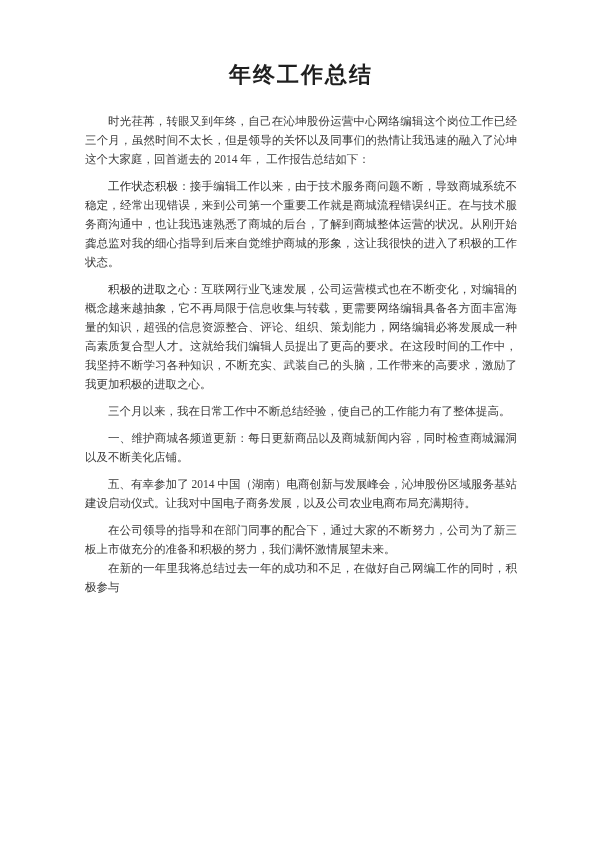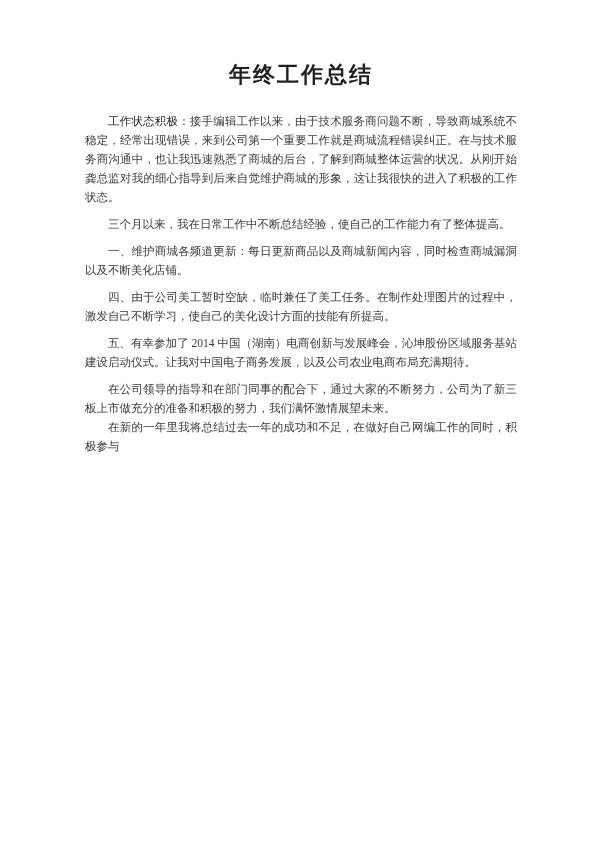--- a/index.html
+++ b/index.html
@@ -47,32 +47,33 @@
   }
 </style>
 </head>
 <body>
 
 <div class="page">
   <div class="content">
 
     <h1 class="doc-title">年终工作总结</h1>
 
+    <p class="para"><b></b><span>时光荏苒，转眼又到年终，自己在沁坤股份运营中心网络编辑这个岗位工作已经三个月，虽然时间不太长，但是领导的关怀以及同事们的热情让我迅速的融入了沁坤这个大家庭，回首逝去的 2014 年， 工作报告总结如下：</span></p>
 
     <p class="para"><b>工作状态积极：</b><span>接手编辑工作以来，由于技术服务商问题不断，导致商城系统不稳定，经常出现错误，来到公司第一个重要工作就是商城流程错误纠正。在与技术服务商沟通中，也让我迅速熟悉了商城的后台，了解到商城整体运营的状况。从刚开始龚总监对我的细心指导到后来自觉维护商城的形象，这让我很快的进入了积极的工作状态。</span></p>
 
 
+    <p class="para"><b>积极的进取之心：</b><span>互联网行业飞速发展，公司运营模式也在不断变化，对编辑的概念越来越抽象，它不再局限于信息收集与转载，更需要网络编辑具备各方面丰富海量的知识，超强的信息资源整合、评论、组织、策划能力，网络编辑必将发展成一种高素质复合型人才。这就给我们编辑人员提出了更高的要求。在这段时间的工作中，我坚持不断学习各种知识，不断充实、武装自己的头脑，工作带来的高要求，激励了我更加积极的进取之心。</span></p>
 
     <p class="para"><b></b><span>三个月以来，我在日常工作中不断总结经验，使自己的工作能力有了整体提高。</span></p>
 
     <p class="para"><b></b><span>一、维护商城各频道更新：每日更新商品以及商城新闻内容，同时检查商城漏洞以及不断美化店铺。</span></p>
 
 
 
-    <p class="para"><b></b><span>四、由于公司美工暂时空缺，临时兼任了美工任务。在制作处理图片的过程中，激发自己不断学习，使自己的美化设计方面的技能有所提高。</span></p>
 
     <p class="para"><b></b><span>五、有幸参加了 2014 中国（湖南）电商创新与发展峰会，沁坤股份区域服务基站建设启动仪式。让我对中国电子商务发展，以及公司农业电商布局充满期待。</span></p>
 
     <p class="para m0"><b></b><span>在公司领导的指导和在部门同事的配合下，通过大家的不断努力，公司为了新三板上市做充分的准备和积极的努力，我们满怀激情展望未来。</span></p>
 
     <p class="para m0"><b></b><span>在新的一年里我将总结过去一年的成功和不足，在做好自己网编工作的同时，积极参与</span></p>
 
   </div>
 </div>
 

